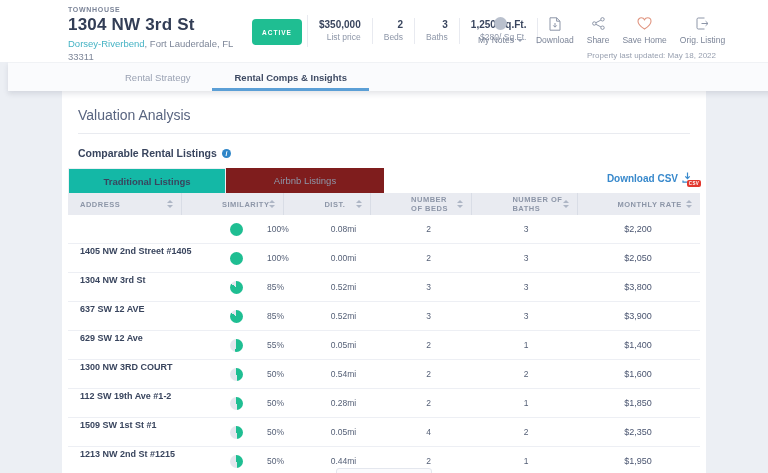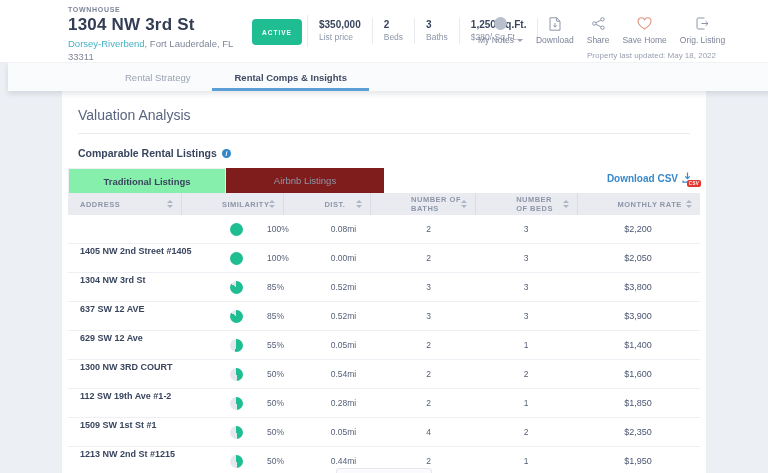--- a/index.html
+++ b/index.html
@@ -14,21 +14,21 @@
   .prop-title { font-size:17px; font-weight:bold; color:#323d55; margin-top:2px; letter-spacing:.2px; }
   .prop-addr { font-size:9.5px; color:#7d8698; margin-top:3px; line-height:1.35; width:175px; }
   .prop-addr .nbhd { color:#45b3c4; cursor:pointer; }
 
   .badge { position:absolute; left:252px; top:19px; width:50px; height:26px; border-radius:4px;
            display:flex; align-items:center; justify-content:center;
            color:#fff; font-size:6.5px; font-weight:bold; letter-spacing:1px; }
 
   .stats { position:absolute; left:307px; top:15px; height:32px; display:flex; align-items:center;
            border-left:1px solid #e8eaf0; }
-  .stat { padding:0 11px; text-align:left; border-right:1px solid #e8eaf0; }
+  .stat { padding:0 11px; text-align:right; border-right:1px solid #e8eaf0; }
   .stat-value { font-size:10px; font-weight:bold; color:#39455e; line-height:1.4; }
   .stat-label { font-size:8.5px; color:#8d96a8; line-height:1.3; }
 
   .actions { position:absolute; left:478px; top:16px; display:flex; gap:13px; }
   .action { display:flex; flex-direction:column; align-items:center; gap:4px; cursor:pointer; }
   .action-label { font-size:8.5px; color:#7c8598; white-space:nowrap; display:flex; align-items:center; gap:3px; }
   .icon-slot { height:15px; display:flex; align-items:center; justify-content:center; }
   .notes-circle { width:13px; height:13px; border-radius:50%; background:#b9c0cd; }
   .caret-down { width:0; height:0; border-left:3px solid transparent; border-right:3px solid transparent; border-top:3.5px solid #9aa2b3; }
   .updated { position:absolute; right:52px; top:51px; font-size:8px; color:#98a0b0; }
@@ -47,21 +47,21 @@
   .section-title { margin:16px 16px 0; font-size:14px; color:#596580; }
   .section-divider { margin:10px 16px 0; border-bottom:1px solid #e9ebf0; }
   .comps-title-row { margin:13px 16px 0; display:flex; align-items:center; gap:5px; }
   .comps-title { font-size:10.5px; font-weight:bold; color:#39455e; }
   .info-icon { width:9px; height:9px; border-radius:50%; background:#2f86c8; color:#fff; font-size:6.5px; font-weight:bold;
                display:flex; align-items:center; justify-content:center; font-style:italic; cursor:pointer; }
 
   .listing-tabs-row { margin:9px 6px 0; display:flex; align-items:center; position:relative; }
   .listing-tab { width:158px; height:25px; display:flex; align-items:center; justify-content:center;
                  font-size:9.5px; cursor:pointer; }
-  .listing-tab.active { background:#86efac; color:#39455e; font-weight:bold; border:1px solid #edeff4; border-bottom:none; }
+  .listing-tab.active { background:#14b8a6; color:#39455e; font-weight:bold; border:1px solid #edeff4; border-bottom:none; }
   .listing-tab.inactive { background:#7f1d1d; color:#8d96a8;text-align:right; }
   .csv-link { position:absolute; right:2px; top:4px; display:flex; align-items:center; gap:4px;
               font-size:10px; font-weight:bold; color:#3889cc; cursor:pointer; }
   .csv-icon-wrap { position:relative; width:16px; height:13px; }
   .csv-badge { position:absolute; right:-3px; bottom:-2px; background:#e2372e; color:#fff; font-size:4.5px;
                font-weight:bold; padding:1px 2px; border-radius:2px; letter-spacing:.3px; }
 
   
   .table { margin:0 6px; }
   .thead { display:flex; height:22px; background:#e9ebf1; align-items:stretch;gap:28px; }
@@ -235,29 +235,29 @@
               <i class="dn"></i>
             </span>
         </div>
         <div class="th c-dist">
           <span>DIST.</span>
           <span class="sort">
               <i class="up"></i>
               <i class="dn"></i>
             </span>
         </div>
+        <div class="th c-beds">
+          <span>NUMBER OF BEDS</span>
+          <span class="sort">
+              <i class="up"></i>
+              <i class="dn"></i>
+            </span>
+        </div>
         <div class="th c-baths">
           <span>NUMBER OF BATHS</span>
-          <span class="sort">
-              <i class="up"></i>
-              <i class="dn"></i>
-            </span>
-        </div>
-        <div class="th c-beds">
-          <span>NUMBER OF BEDS</span>
           <span class="sort">
               <i class="up"></i>
               <i class="dn"></i>
             </span>
         </div>
         <div class="th c-rate">
           <span>MONTHLY RATE</span>
           <span class="sort">
               <i class="up"></i>
               <i class="dn"></i>

